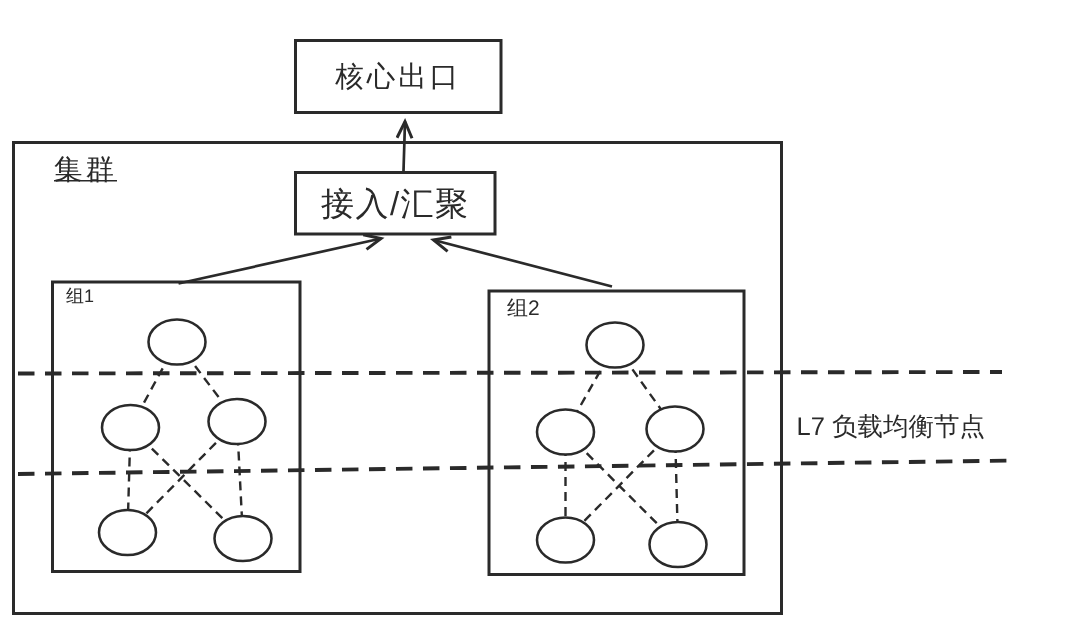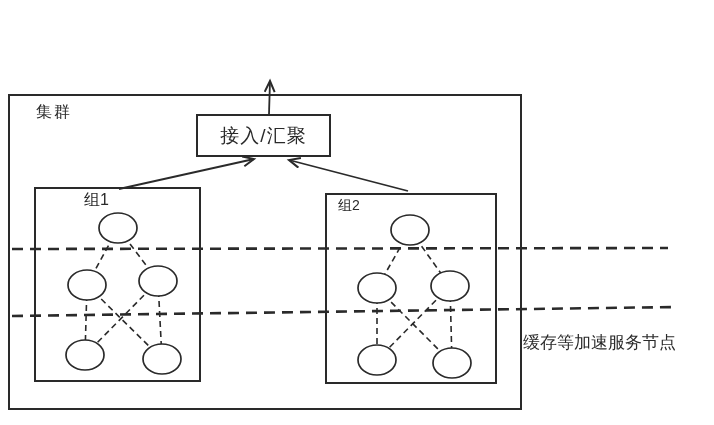--- a/index.html
+++ b/index.html
@@ -12,60 +12,63 @@
   .box {
     position:absolute; border:2px solid var(--line);
     background:transparent; box-sizing:border-box;
   }
   .titled-box {
     display:flex; align-items:center; justify-content:center;
     background:var(--bg);
   }
   .lbl { position:absolute; white-space:nowrap; line-height:1.15; }
   #core-exit   { left:196px; top:26px;  width:139px; height:50px; font-size:19px; letter-spacing:2px; }
-  #aggregation { left:196px; top:114px; width:135px; height:43px; font-size:19px; letter-spacing:1px; }
+  #aggregation { left:196px; top:114px; width:135px; height:43px; font-size:22px; letter-spacing:1px; }
   #cluster     { left:8px;   top:94px;  width:514px; height:316px; }
   #group1      { left:34px;  top:187px; width:167px; height:195px; }
   #group2      { left:325px; top:193px; width:172px; height:191px; }
-  #cluster-label { left:36px;  top:103px; font-size:16px; letter-spacing:2px; }
-  #group1-label  { left:44px;  top:191px; font-size:16px;margin-left:40px; }
+  #cluster-label { left:36px;  top:103px; font-size:19px; letter-spacing:2px;text-decoration:underline; }
+  #group1-label  { left:44px;  top:191px; font-size:12px; }
   #group2-label  { left:338px; top:197px; font-size:14px; }
   #l4-label      { left:531px; top:223px; font-size:17px; }
   #l7-label      { left:531px; top:275px; font-size:17px; }
   #cache-label   { left:523px; top:333px; font-size:17px; }
   svg.overlay {
     position:absolute; left:0; top:0; width:714px; height:425px;
     pointer-events:none;
   }
   .uplink  { stroke:var(--line); stroke-width:1.8; fill:none; }
   .divider { stroke:var(--line); stroke-width:2.6; stroke-dasharray:11 7; fill:none; }
   .edge    { stroke:var(--line); stroke-width:1.6; stroke-dasharray:6 4; fill:none; }
   .node    { stroke:var(--line); stroke-width:1.7; fill:var(--bg); }
   .arrowhead-path { stroke:var(--line); stroke-width:2; fill:none; }
 </style>
 </head>
 <body>
 
 <div class="stage">
 
+  <div class="box titled-box" id="core-exit">
+    <span class="t">核心出口</span>
+  </div>
 
   <div class="box" id="cluster"></div>
   <div class="lbl" id="cluster-label">集群</div>
 
   <div class="box titled-box" id="aggregation">
     <span class="t">接入/汇聚</span>
   </div>
 
   <div class="box" id="group1"></div>
   <div class="lbl" id="group1-label">组1</div>
 
   <div class="box" id="group2"></div>
   <div class="lbl" id="group2-label">组2</div>
 
-  <div class="lbl" id="cache-label">缓存等加速服务节点</div>
+  <div class="lbl" id="l7-label">L7 负载均衡节点</div>
 
   <svg class="overlay" viewBox="0 0 714 425">
     <defs>
       <marker id="arrow" markerUnits="userSpaceOnUse" markerWidth="16" markerHeight="14" refX="13" refY="6" orient="auto">
         <path class="arrowhead-path" d="M2,1 L13,6 L2,11"></path>
       </marker>
     </defs>
 
     <line class="divider" x1="12" y1="249" x2="668" y2="248"></line>
     <line class="divider" x1="12" y1="316" x2="677" y2="307"></line>

